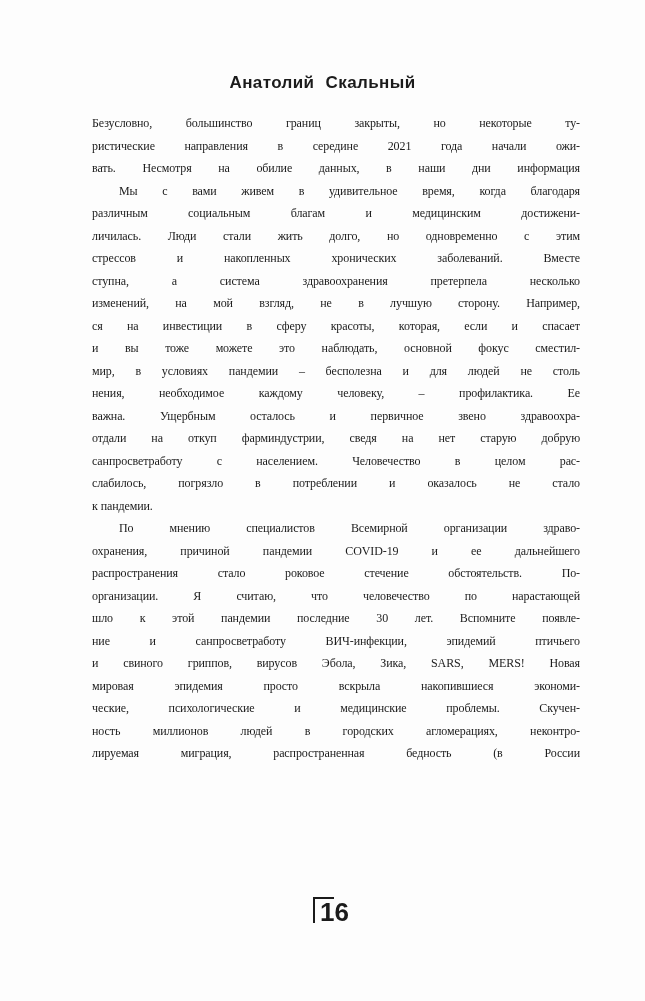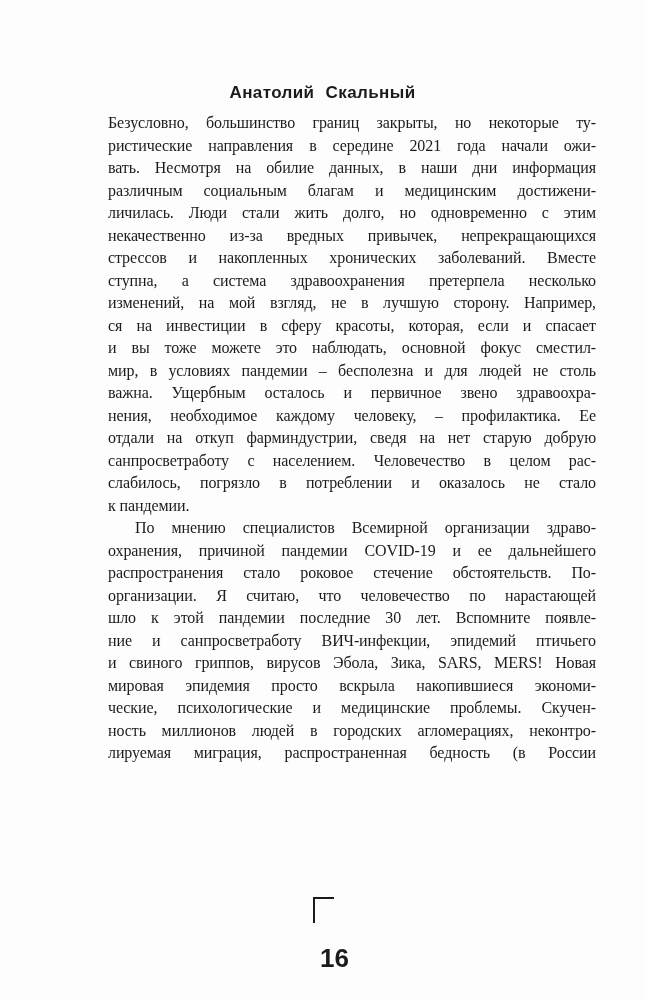--- a/index.html
+++ b/index.html
@@ -22,29 +22,28 @@
     top: 73px;
     left: 0;
     width: 645px;
     text-align: center;
     font-family: "Liberation Sans", sans-serif;
     font-weight: 700;
     font-size: 17px;
     letter-spacing: 0.4px;
     word-spacing: 6px;
     color: var(--ink);
-    margin-top: 10px;
   }
   .body-text {
     position: absolute;
     top: 112px;
-    left: 108px;
+    left: 92px;
     width: 488px;
     font-family: "Liberation Serif", serif;
-    font-size: 16px;
+    font-size: 12px;
     color: var(--ink);
   }
   .para { display: block; }
   .bl {
     display: block;
     height: 22.5px;
     line-height: 22.5px;
     overflow: hidden;
     text-align: justify;
     text-align-last: justify;
@@ -60,21 +59,21 @@
     left: 313px;
     top: 897px;
     width: 21px;
     height: 26px;
     border-left: 2px solid var(--ink);
     border-top: 2px solid var(--ink);
   }
   .folio {
     position: absolute;
     left: 320px;
-    top: 944px;
+    top: 898px;
     font-family: "Liberation Sans", sans-serif;
     font-weight: 700;
     font-size: 26px;
     line-height: 1.1;
     color: var(--ink);
   }
 </style>
 </head>
 <body>
 
@@ -82,31 +81,31 @@
 
 <div class="body-text">
 
   <div class="para">
     <span class="bl">Безусловно, большинство границ закрыты, но некоторые ту-</span>
     <span class="bl">ристические направления в середине 2021 года начали ожи-</span>
     <span class="bl">вать. Несмотря на обилие данных, в наши дни информация</span>
   </div>
 
   <div class="para">
+    <span class="bl indent">Мы с вами живем в удивительное время, когда благодаря</span>
     <span class="bl">различным социальным благам и медицинским достижени-</span>
     <span class="bl">личилась. Люди стали жить долго, но одновременно с этим</span>
-    <span class="bl">некачественно из-за вредных привычек, непрекращающихся</span>
     <span class="bl">стрессов и накопленных хронических заболеваний. Вместе</span>
     <span class="bl">ступна, а система здравоохранения претерпела несколько</span>
     <span class="bl">изменений, на мой взгляд, не в лучшую сторону. Например,</span>
     <span class="bl">ся на инвестиции в сферу красоты, которая, если и спасает</span>
     <span class="bl">и вы тоже можете это наблюдать, основной фокус сместил-</span>
     <span class="bl">мир, в условиях пандемии – бесполезна и для людей не столь</span>
+    <span class="bl">нения, необходимое каждому человеку, – профилактика. Ее</span>
     <span class="bl">важна. Ущербным осталось и первичное звено здравоохра-</span>
-    <span class="bl">нения, необходимое каждому человеку, – профилактика. Ее</span>
     <span class="bl">отдали на откуп фарминдустрии, сведя на нет старую добрую</span>
     <span class="bl">санпросветработу с населением. Человечество в целом рас-</span>
     <span class="bl">слабилось, погрязло в потреблении и оказалось не стало</span>
     <span class="bl last">к пандемии.</span>
   </div>
 
   <div class="para">
     <span class="bl indent">По мнению специалистов Всемирной организации здраво-</span>
     <span class="bl">охранения, причиной пандемии COVID-19 и ее дальнейшего</span>
     <span class="bl">распространения стало роковое стечение обстоятельств. По-</span>

